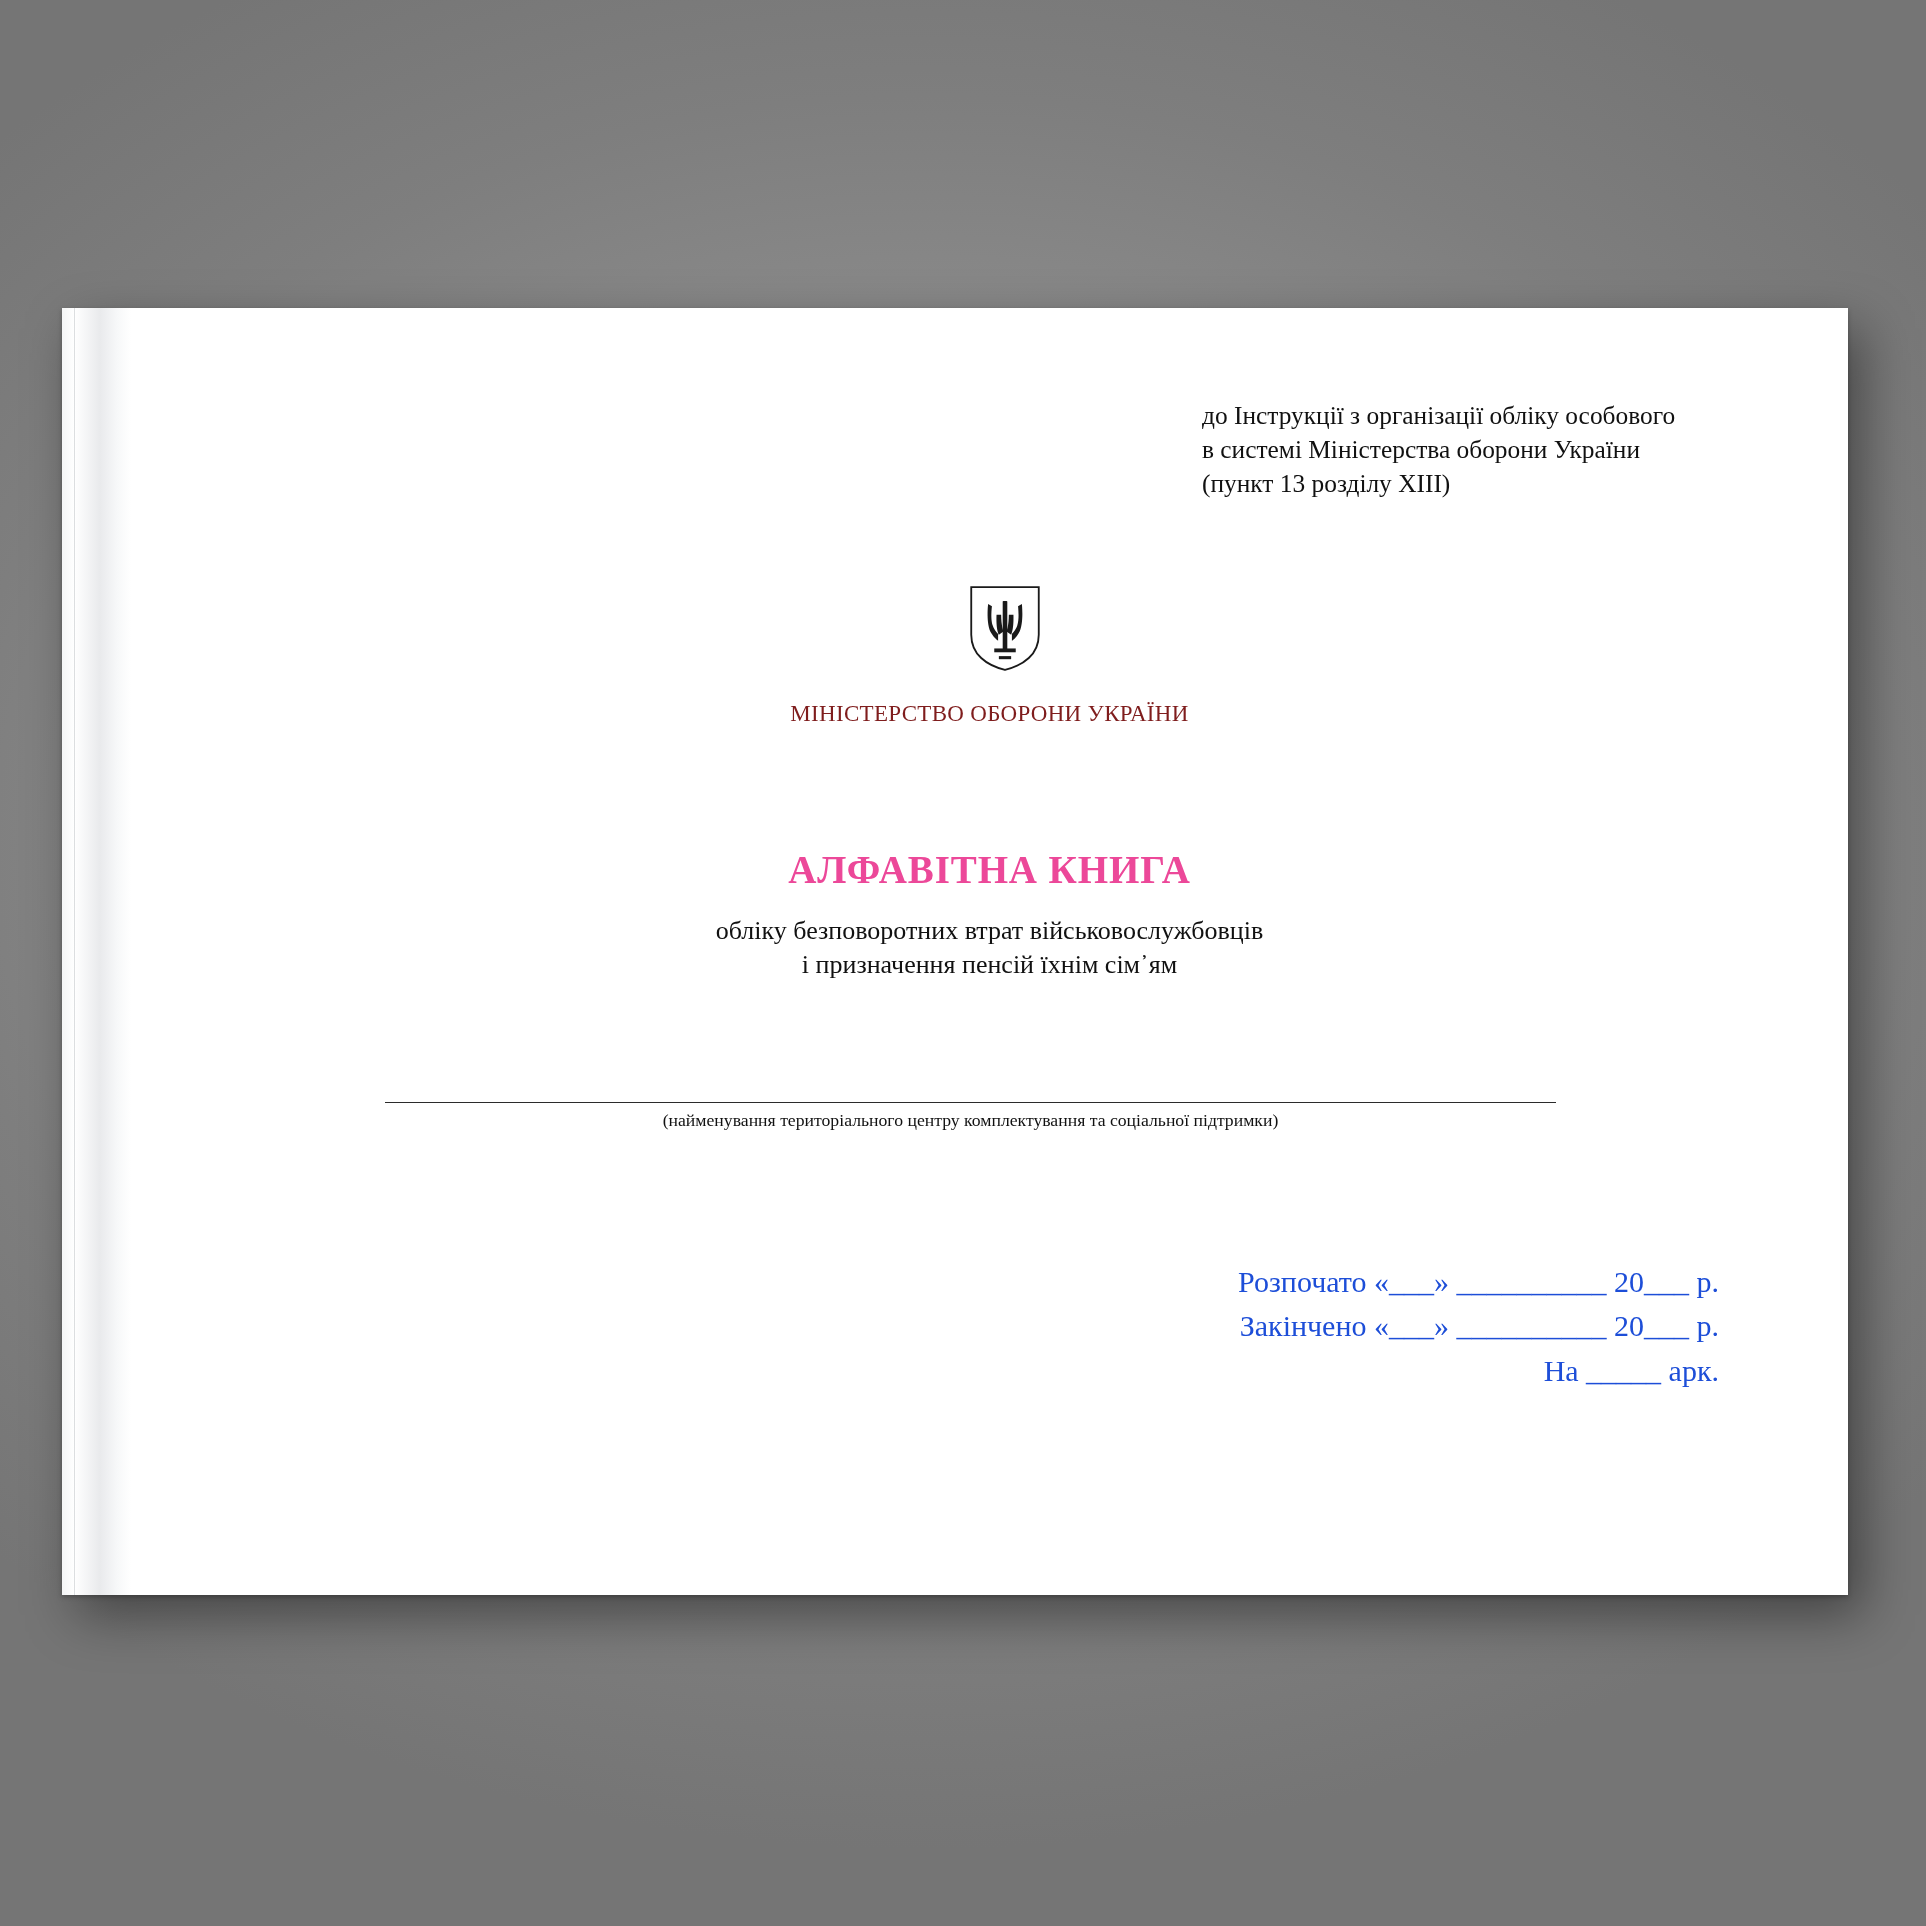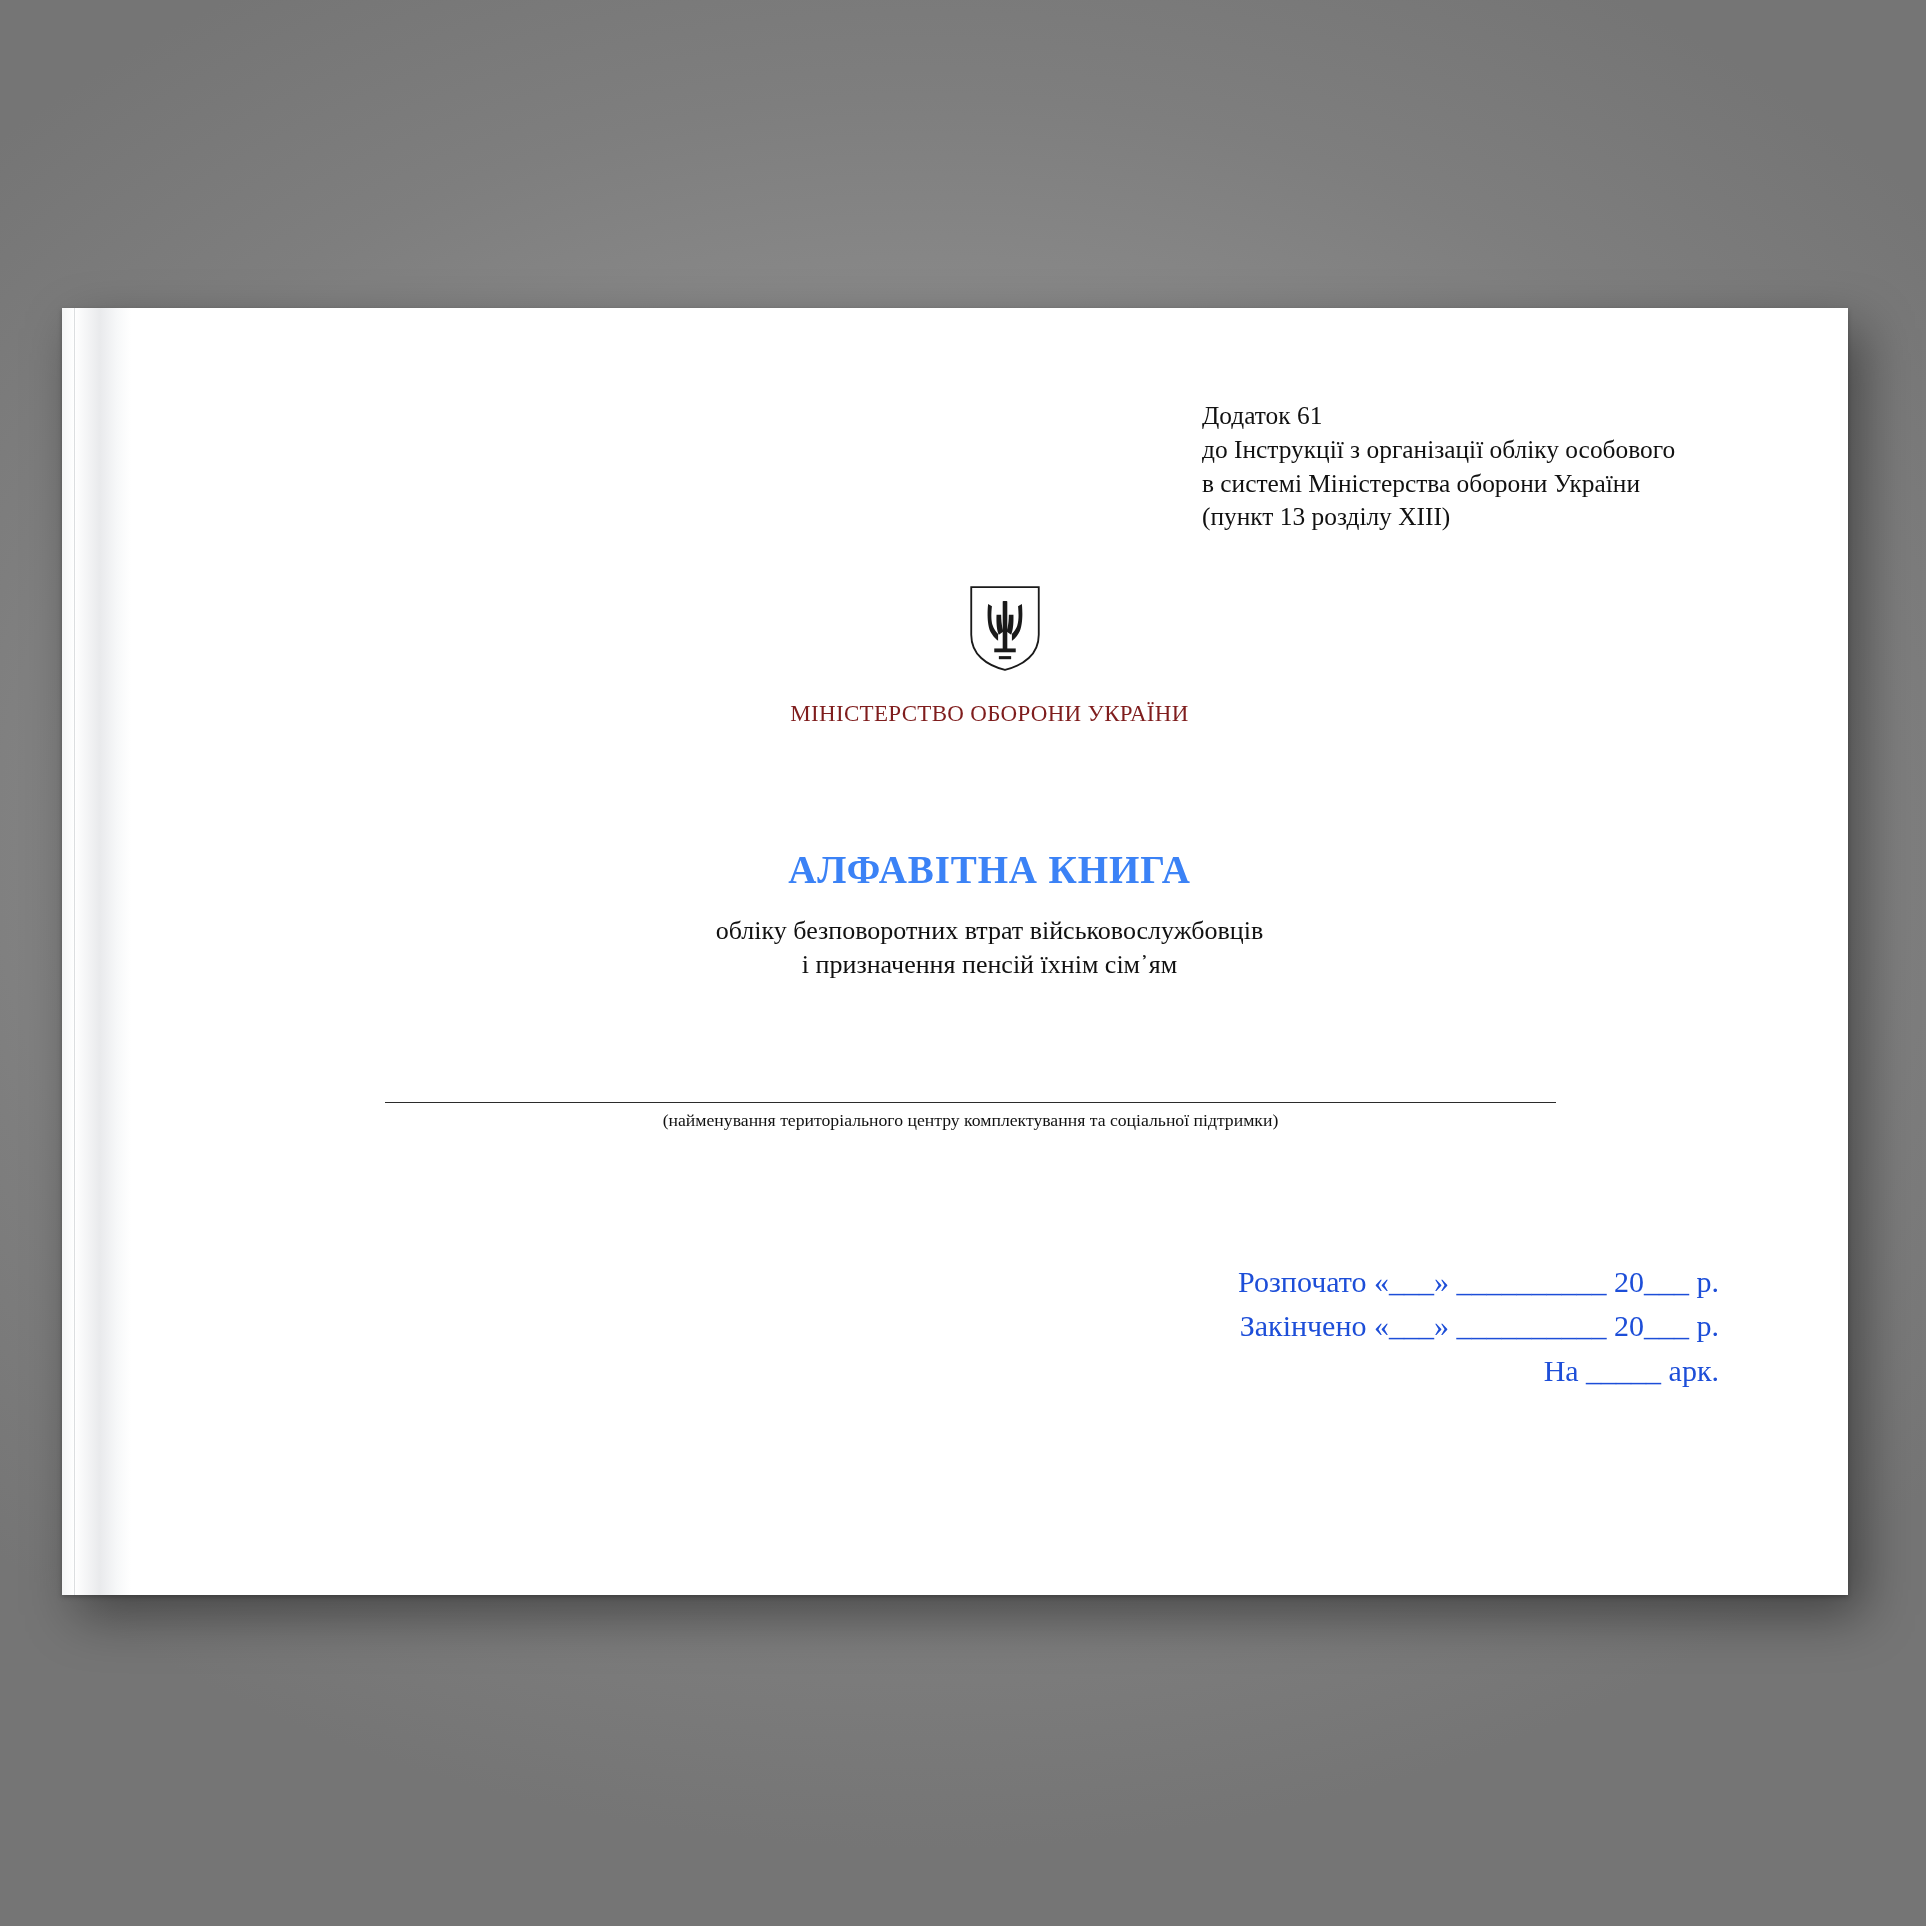--- a/index.html
+++ b/index.html
@@ -117,21 +117,21 @@
     position: absolute;
     left: 0;
     right: 0;
     top: 539px;
     text-align: center;
   }
   .title-main {
     font-size: 39px;
     font-weight: bold;
     letter-spacing: 0.9px;
-    color: #3b82f6;
+    color: #ec4899;
   }
   .title-sub {
     margin-top: 22px;
     font-size: 26px;
     line-height: 1.3;
     color: #111;
   }
 
   
   .name-line-block {
@@ -172,21 +172,20 @@
 
 <div class="book-wrap">
   <div class="book-shadow"></div>
 
   <div class="book">
     <div class="binding"></div>
 
     <div class="page">
 
       <div class="appendix">
-        <div>Додаток 61</div>
         <div>до Інструкції з організації обліку особового</div>
         <div>в системі Міністерства оборони України</div>
         <div>(пункт 13 розділу XIII)</div>
       </div>
 
       <div class="emblem">
         <svg viewBox="0 0 96 116" width="74" height="89" xmlns="http://www.w3.org/2000/svg">
           <path d="M4 4 H92 V66 C92 92 72 106 48 112 C24 106 4 92 4 66 Z" fill="none" stroke="#1a1a1a" stroke-width="2.4"></path>
           <g fill="#1a1a1a">
             <rect x="45" y="22" width="6" height="66" rx="1"></rect>

